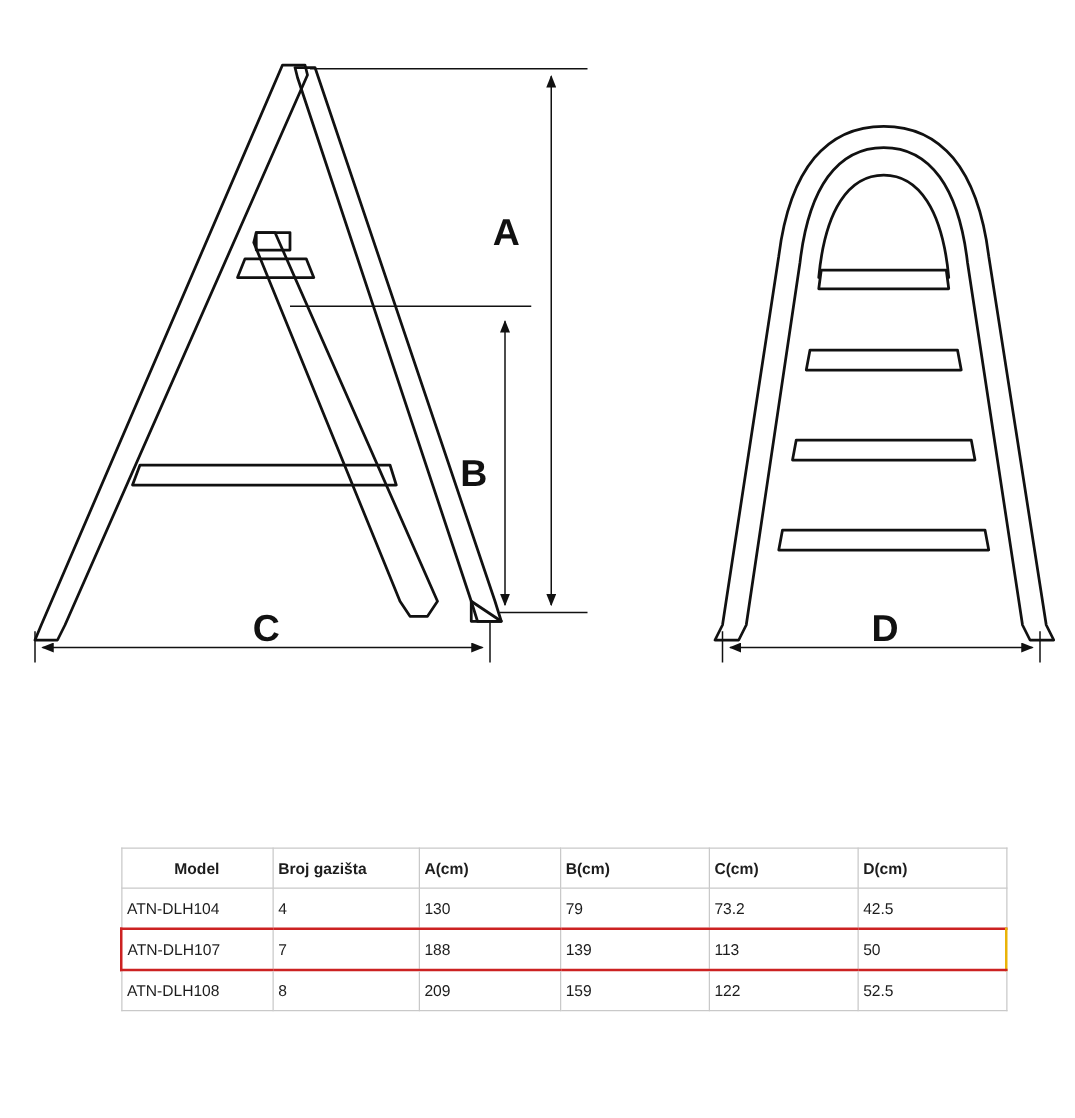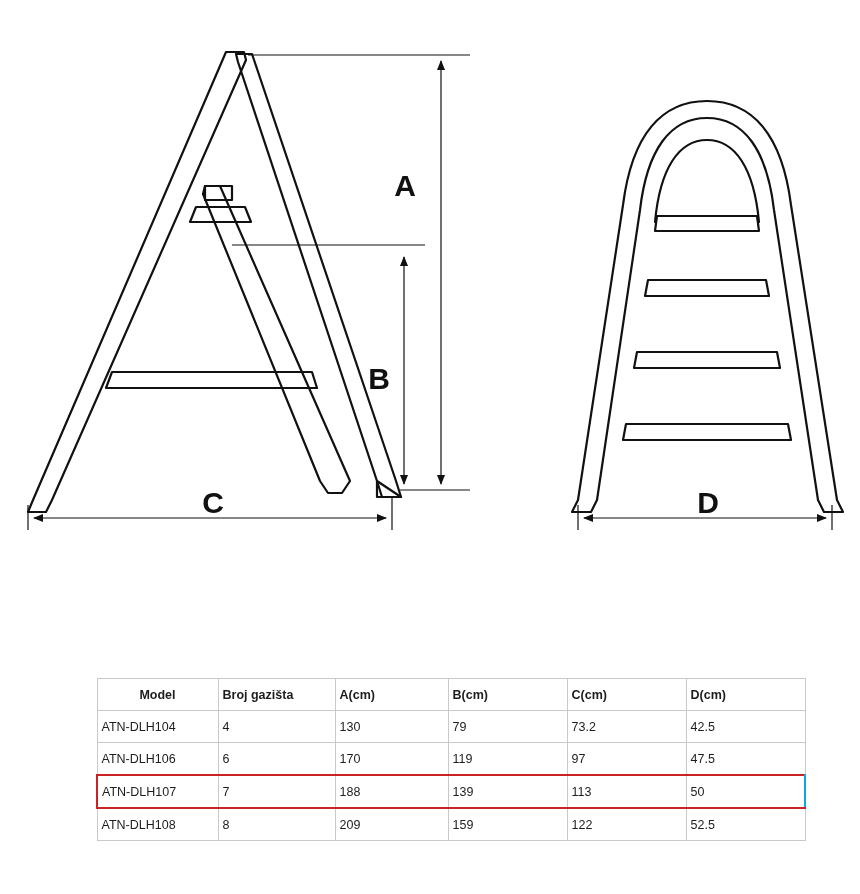--- a/index.html
+++ b/index.html
@@ -64,21 +64,21 @@
   }
   table.spec tr.highlight td {
     border-top: 2px solid #cc2222;
     border-bottom: 2px solid #cc2222;
   }
   table.spec tr.highlight td:first-child {
     border-left: 2px solid #cc2222;
     margin-left: 47px;
   }
   table.spec tr.highlight td:last-child {
-    border-right: 2px solid #0ea5e9;
+    border-right: 2px solid #eab308;
   }
 </style>
 </head>
 <body>
 
 <div id="diagram-area">
   <svg id="diagram-svg" width="860" height="600" viewBox="0 0 860 600" xmlns="http://www.w3.org/2000/svg">
     <defs>
       <marker id="arrHead" markerWidth="10" markerHeight="8" refX="9" refY="4" orient="auto" markerUnits="userSpaceOnUse">
         <path d="M0,0 L10,4 L0,8 z" fill="#111111"></path>
@@ -170,28 +170,20 @@
     </thead>
     <tbody>
       <tr>
         <td>ATN-DLH104</td>
         <td>4</td>
         <td>130</td>
         <td>79</td>
         <td>73.2</td>
         <td>42.5</td>
       </tr>
-      <tr>
-        <td>ATN-DLH106</td>
-        <td>6</td>
-        <td>170</td>
-        <td>119</td>
-        <td>97</td>
-        <td>47.5</td>
-      </tr>
       <tr class="highlight">
         <td>ATN-DLH107</td>
         <td>7</td>
         <td>188</td>
         <td>139</td>
         <td>113</td>
         <td>50</td>
       </tr>
       <tr>
         <td>ATN-DLH108</td>

